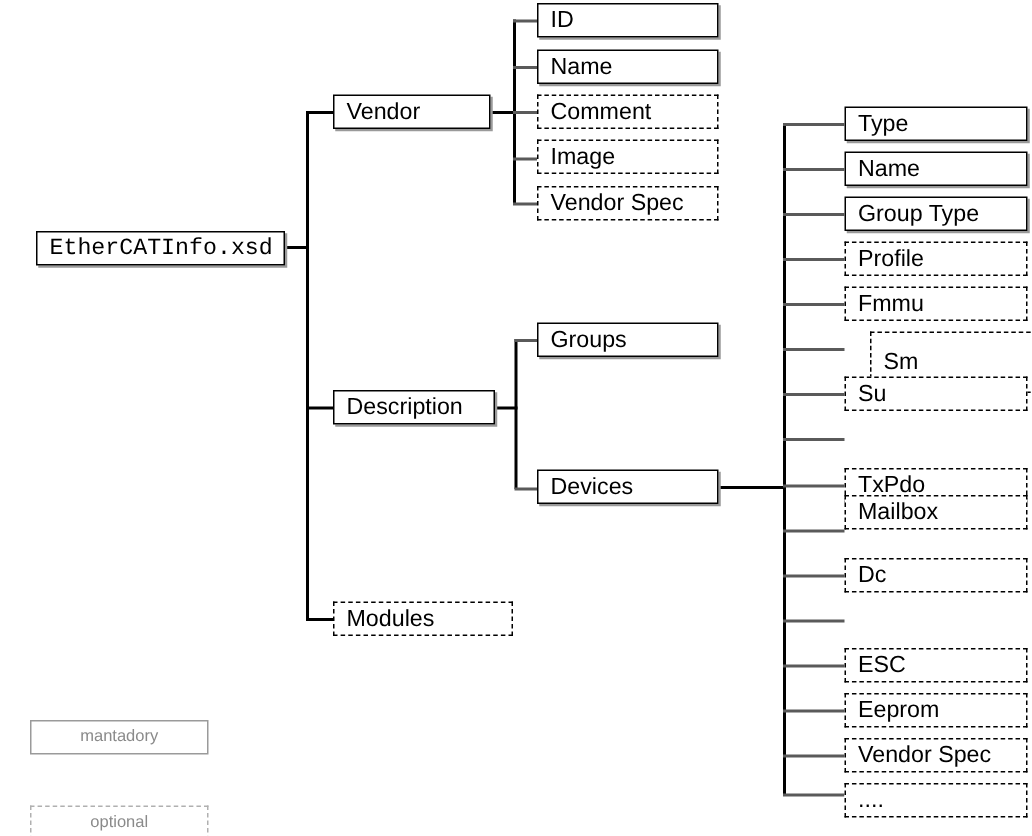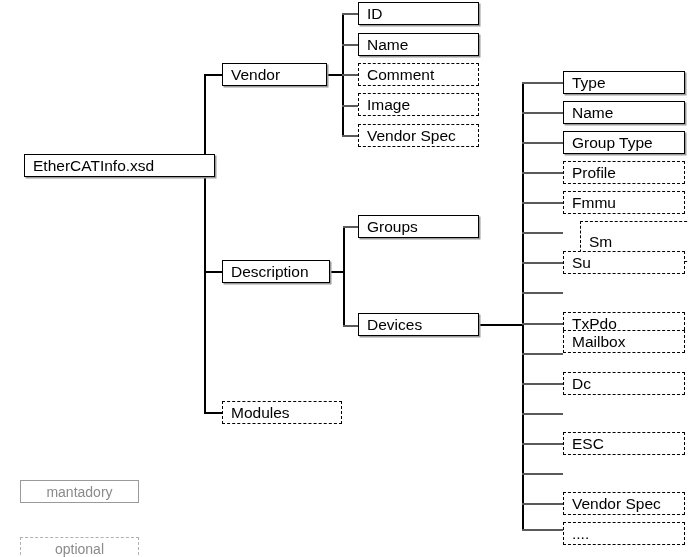--- a/index.html
+++ b/index.html
@@ -37,21 +37,21 @@
   .node.optional {
     border: 1.5px dashed #000000;
   }
   .legend-box {
     position: absolute;
     box-sizing: border-box;
     background: #ffffff;
     display: flex;
     align-items: center;
     justify-content: center;
-    font-size: 14px;
+    font-size: 11px;
     line-height: 1;
     color: #8a8a8a;
     white-space: nowrap;
     z-index: 3;
   }
   .legend-box.mandatory {
     border: 1px solid #9a9a9a;
   }
   .legend-box.optional {
     border: 1.5px dashed #b0b0b0;
@@ -107,21 +107,21 @@
   <div class="edge thin h" style="left:522px; top:292px; width:41px;"></div>
   <div class="edge thin h" style="left:522px; top:323px; width:41px;"></div>
   <div class="edge thin h" style="left:522px; top:353px; width:41px;"></div>
   <div class="edge thin h" style="left:522px; top:383px; width:41px;"></div>
   <div class="edge thin h" style="left:522px; top:413px; width:41px;"></div>
   <div class="edge thin h" style="left:522px; top:443px; width:41px;"></div>
   <div class="edge thin h" style="left:522px; top:473px; width:41px;"></div>
   <div class="edge thin h" style="left:522px; top:503px; width:41px;"></div>
   <div class="edge thin h" style="left:522px; top:529px; width:41px;"></div>
 
-  <div class="node mandatory" style="left:24px; top:154px; width:191px; height:23px;">
+  <div class="node mandatory" style="left:24px; top:154px; width:166px; height:23px;font-family:Liberation Mono, monospace;">
     <span>EtherCATInfo.xsd</span>
   </div>
 
   <div class="node mandatory" style="left:222px; top:63px; width:105px; height:23px;">
     <span>Vendor</span>
   </div>
 
   <div class="node mandatory" style="left:222px; top:260px; width:108px; height:23px;">
     <span>Description</span>
   </div>
@@ -179,20 +179,23 @@
   </div>
   <div class="node optional" style="left:563px; top:330px; width:122px; height:23px;">
     <span>Mailbox</span>
   </div>
   <div class="node optional" style="left:563px; top:372px; width:122px; height:23px;">
     <span>Dc</span>
   </div>
   <div class="node optional" style="left:563px; top:432px; width:122px; height:23px;">
     <span>ESC</span>
   </div>
+  <div class="node optional" style="left:563px; top:462px; width:122px; height:23px;">
+    <span>Eeprom</span>
+  </div>
   <div class="node optional" style="left:563px; top:492px; width:122px; height:23px;">
     <span>Vendor Spec</span>
   </div>
   <div class="node optional" style="left:563px; top:522px; width:122px; height:23px;">
     <span>....</span>
   </div>
 
   <div class="legend-box mandatory" style="left:20px; top:480px; width:119px; height:23px;">
     <span>mantadory</span>
   </div>

